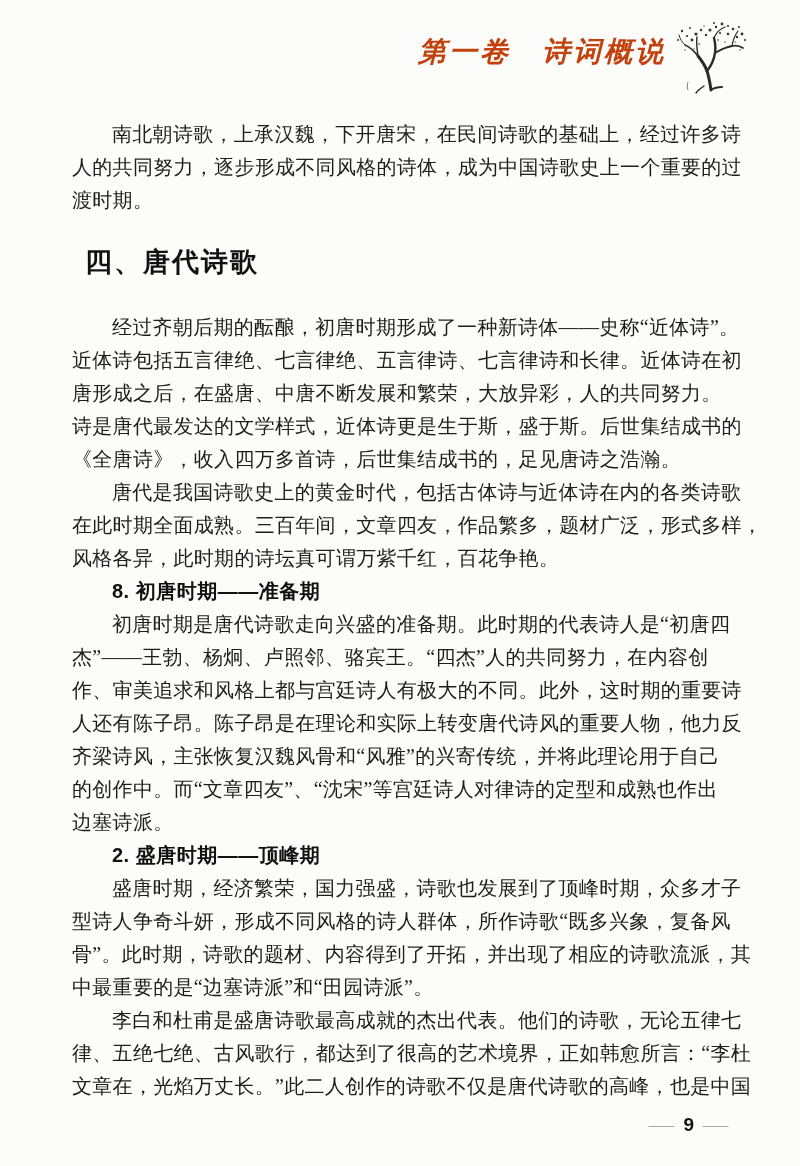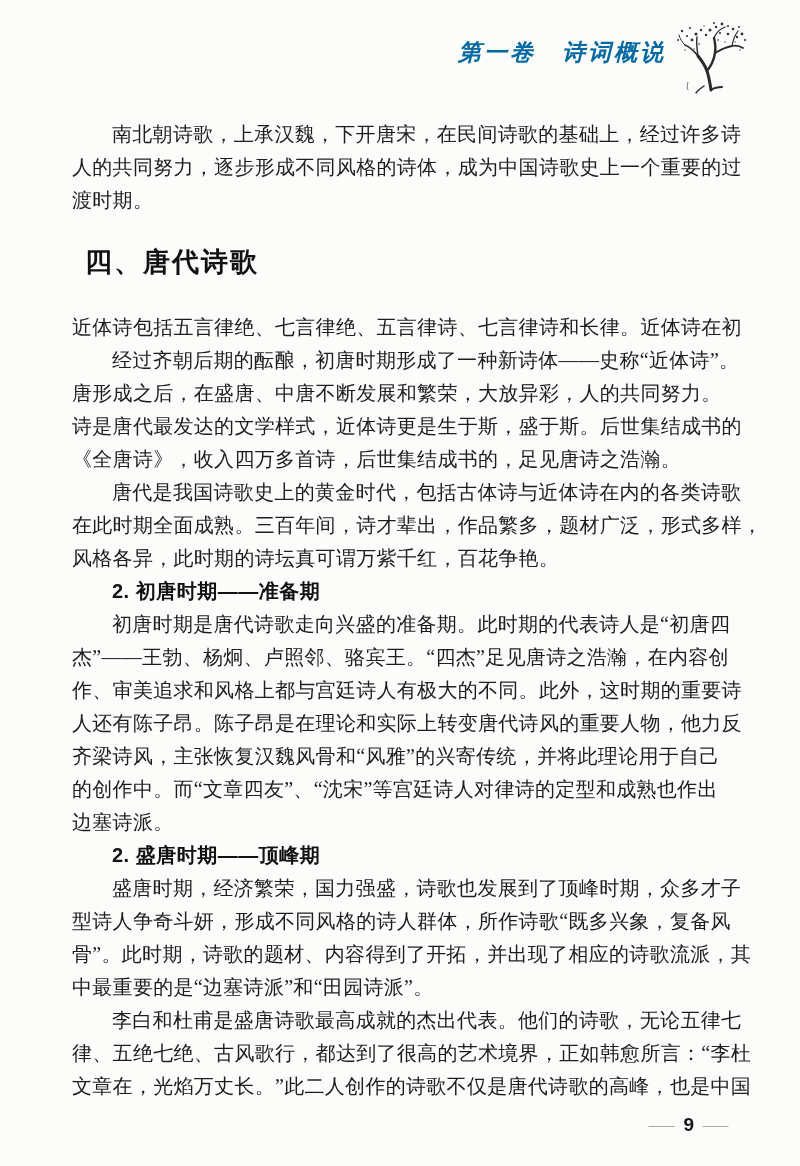--- a/index.html
+++ b/index.html
@@ -12,22 +12,22 @@
     overflow:hidden;
     box-sizing:border-box;
   }
   
   .running-head {
     position:absolute; top:20px; right:50px;
     display:flex; align-items:center; gap:4px;
     height:76px;
   }
   .volume-title {
-    font-size:23px; font-weight:bold; font-style:italic;
-    letter-spacing:3px; color:#0369a1;
+    font-size:28px; font-weight:bold; font-style:italic;
+    letter-spacing:3px; color:#c2410c;
     white-space:nowrap;
     transform:translateY(-6px);
   }
   .tree { width:80px; height:76px; flex:0 0 auto; }
   
   .body-col {
     position:absolute; left:72px; top:118px; width:676px;
   }
   .line {
     font-size:20px; line-height:33px;
@@ -119,34 +119,34 @@
     </svg>
   </div>
 
   <div class="body-col">
     <div class="line ind">南北朝诗歌，上承汉魏，下开唐宋，在民间诗歌的基础上，经过许多诗</div>
     <div class="line">人的共同努力，逐步形成不同风格的诗体，成为中国诗歌史上一个重要的过</div>
     <div class="line">渡时期。</div>
 
     <div class="h2">四、唐代诗歌</div>
 
+    <div class="line ind">经过齐朝后期的酝酿，初唐时期形成了一种新诗体——史称“近体诗”。</div>
     <div class="line">近体诗包括五言律绝、七言律绝、五言律诗、七言律诗和长律。近体诗在初</div>
-    <div class="line ind">经过齐朝后期的酝酿，初唐时期形成了一种新诗体——史称“近体诗”。</div>
     <div class="line">唐形成之后，在盛唐、中唐不断发展和繁荣，大放异彩，人的共同努力。</div>
     <div class="line">诗是唐代最发达的文学样式，近体诗更是生于斯，盛于斯。后世集结成书的</div>
     <div class="line">《全唐诗》，收入四万多首诗，后世集结成书的，足见唐诗之浩瀚。</div>
 
     <div class="line ind">唐代是我国诗歌史上的黄金时代，包括古体诗与近体诗在内的各类诗歌</div>
-    <div class="line">在此时期全面成熟。三百年间，诗才辈出，作品繁多，题材广泛，形式多样，</div>
+    <div class="line">在此时期全面成熟。三百年间，文章四友，作品繁多，题材广泛，形式多样，</div>
     <div class="line">风格各异，此时期的诗坛真可谓万紫千红，百花争艳。</div>
 
-    <div class="sub">2. 初唐时期——准备期</div>
+    <div class="sub">8. 初唐时期——准备期</div>
 
     <div class="line ind">初唐时期是唐代诗歌走向兴盛的准备期。此时期的代表诗人是“初唐四</div>
-    <div class="line">杰”——王勃、杨炯、卢照邻、骆宾王。“四杰”足见唐诗之浩瀚，在内容创</div>
+    <div class="line">杰”——王勃、杨炯、卢照邻、骆宾王。“四杰”人的共同努力，在内容创</div>
     <div class="line">作、审美追求和风格上都与宫廷诗人有极大的不同。此外，这时期的重要诗</div>
     <div class="line">人还有陈子昂。陈子昂是在理论和实际上转变唐代诗风的重要人物，他力反</div>
     <div class="line">齐梁诗风，主张恢复汉魏风骨和“风雅”的兴寄传统，并将此理论用于自己</div>
     <div class="line">的创作中。而“文章四友”、“沈宋”等宫廷诗人对律诗的定型和成熟也作出</div>
     <div class="line">边塞诗派。</div>
 
     <div class="sub">2. 盛唐时期——顶峰期</div>
 
     <div class="line ind">盛唐时期，经济繁荣，国力强盛，诗歌也发展到了顶峰时期，众多才子</div>
     <div class="line">型诗人争奇斗妍，形成不同风格的诗人群体，所作诗歌“既多兴象，复备风</div>

